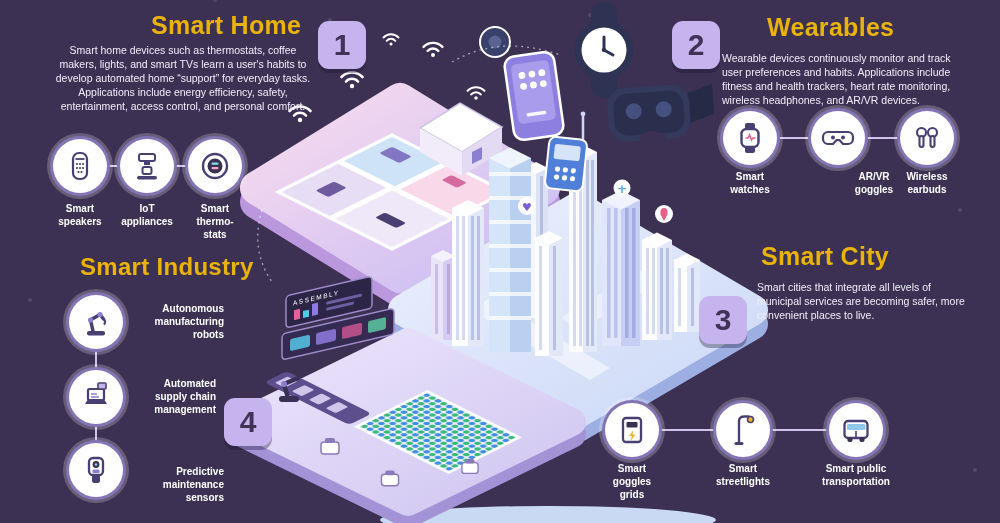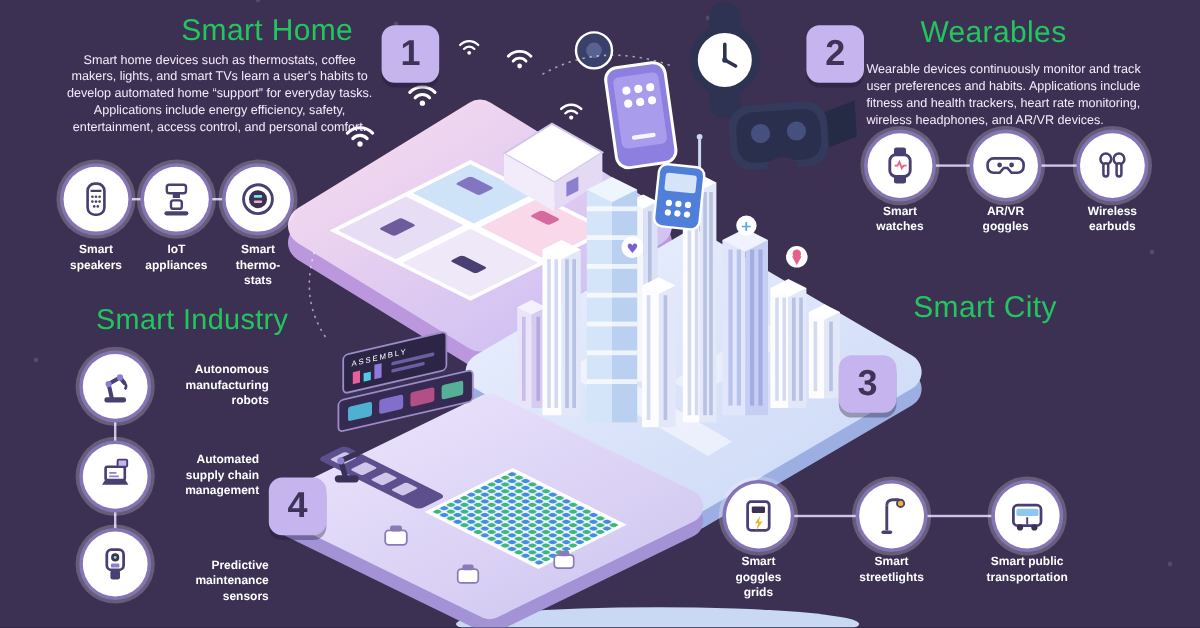--- a/index.html
+++ b/index.html
@@ -1,19 +1,19 @@
 <!DOCTYPE html>
 <html><head>
 <meta charset="utf-8">
 <style>
   html,body{margin:0;padding:0;background:#2a2240;}
   .stage{position:relative;width:1000px;height:523px;background:#3c3153;overflow:hidden;
          font-family:"Liberation Sans",sans-serif;}
   .scene{position:absolute;left:0;top:0;width:1000px;height:523px;}
-  .title{position:absolute;margin:0;color:#22c55e;font-size:25px;font-weight:normal;
+  .title{position:absolute;margin:0;color:#eab308;font-size:25px;font-weight:bold;
          letter-spacing:.3px;white-space:nowrap;z-index:3;}
   .num-box{position:absolute;width:48px;height:48px;border-radius:11px;background:#c6b4ee;
            color:#3f3458;font-size:30px;font-weight:bold;display:flex;align-items:center;
            justify-content:center;z-index:3;box-shadow:0 4px 0 rgba(30,22,52,.35);}
   .desc{position:absolute;margin:0;color:#f2edfb;font-size:10.5px;line-height:1.33;z-index:3;}
   .desc.center{text-align:center;}
   .desc p{margin:0 0 8px 0;}
   .hline,.vline{position:absolute;background:#cfc3ea;z-index:2;}
   .hline{height:2px;} .vline{width:2px;}
   .circle{position:absolute;width:54px;height:54px;border-radius:50%;background:#ffffff;
@@ -375,28 +375,29 @@
       <svg viewBox="0 0 40 40">
         <g stroke="#4a3f72" stroke-width="2.1" fill="#ffffff">
           <circle cx="14.5" cy="14.5" r="4.5"></circle>
           <rect x="12.5" y="18" width="4" height="11" rx="2"></rect>
           <circle cx="25.5" cy="14.5" r="4.5"></circle>
           <rect x="23.5" y="18" width="4" height="11" rx="2"></rect>
         </g>
       </svg>
     </div>
     <p class="icon-label" style="left:726px;top:171px;width:48px">Smart watches</p>
-    <p class="icon-label" style="left:814px;top:171px;width:48px">AR/VR goggles</p>
+    <p class="icon-label" style="left:850px;top:171px;width:48px">AR/VR goggles</p>
     <p class="icon-label" style="left:901px;top:171px;width:52px">Wireless earbuds</p>
   </section>
 
   <section>
     <h1 class="title" style="left:761px;top:242px">Smart City</h1>
     <div class="num-box" style="left:699px;top:296px">3</div>
     <div class="desc" style="left:757px;top:281px;width:214px">
+      <p>Smart cities that integrate all levels of municipal services are becoming safer, more convenient places to live.</p>
     </div>
 
     <div class="hline" style="left:632px;top:429px;width:224px"></div>
     <div class="circle" style="left:605px;top:403px">
       <svg viewBox="0 0 40 40">
         <rect x="11" y="8" width="18" height="24" rx="3" fill="#ffffff" stroke="#4a3f72" stroke-width="2.3"></rect>
         <rect x="14.5" y="12" width="11" height="5.5" rx="1" fill="#3b3153"></rect>
         <path d="M 21.5 20 l -4.5 6 h 3 l -2 6 l 5.5 -7.5 h -3 z" fill="#f0b429"></path>
       </svg>
     </div>

